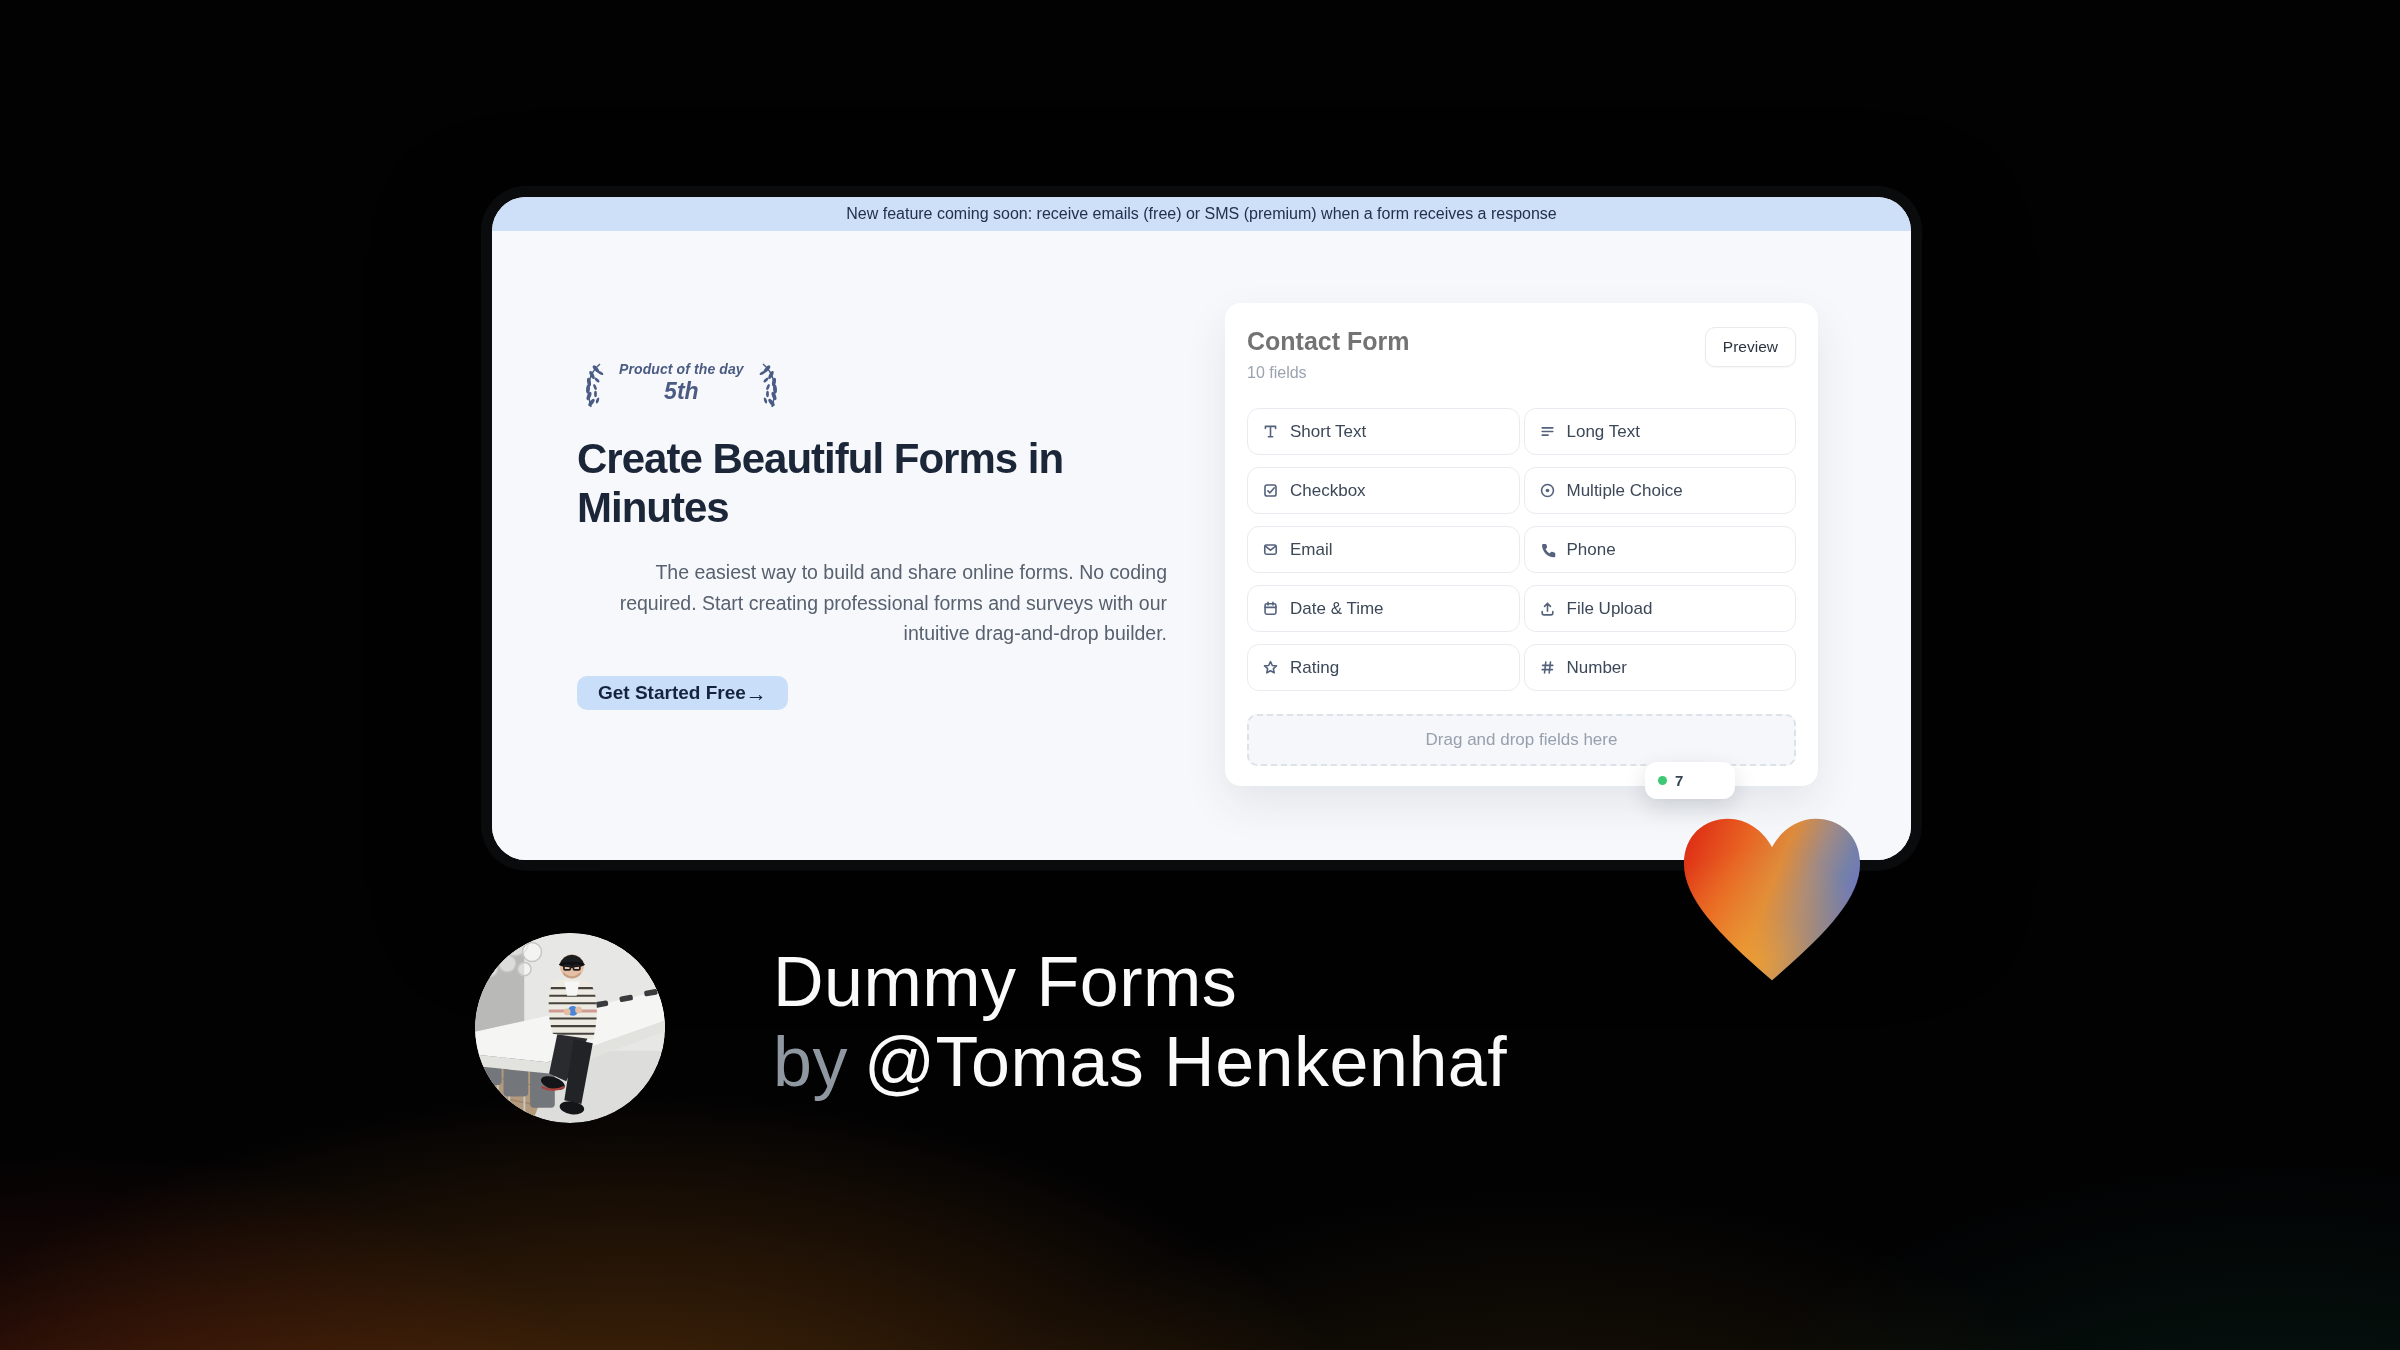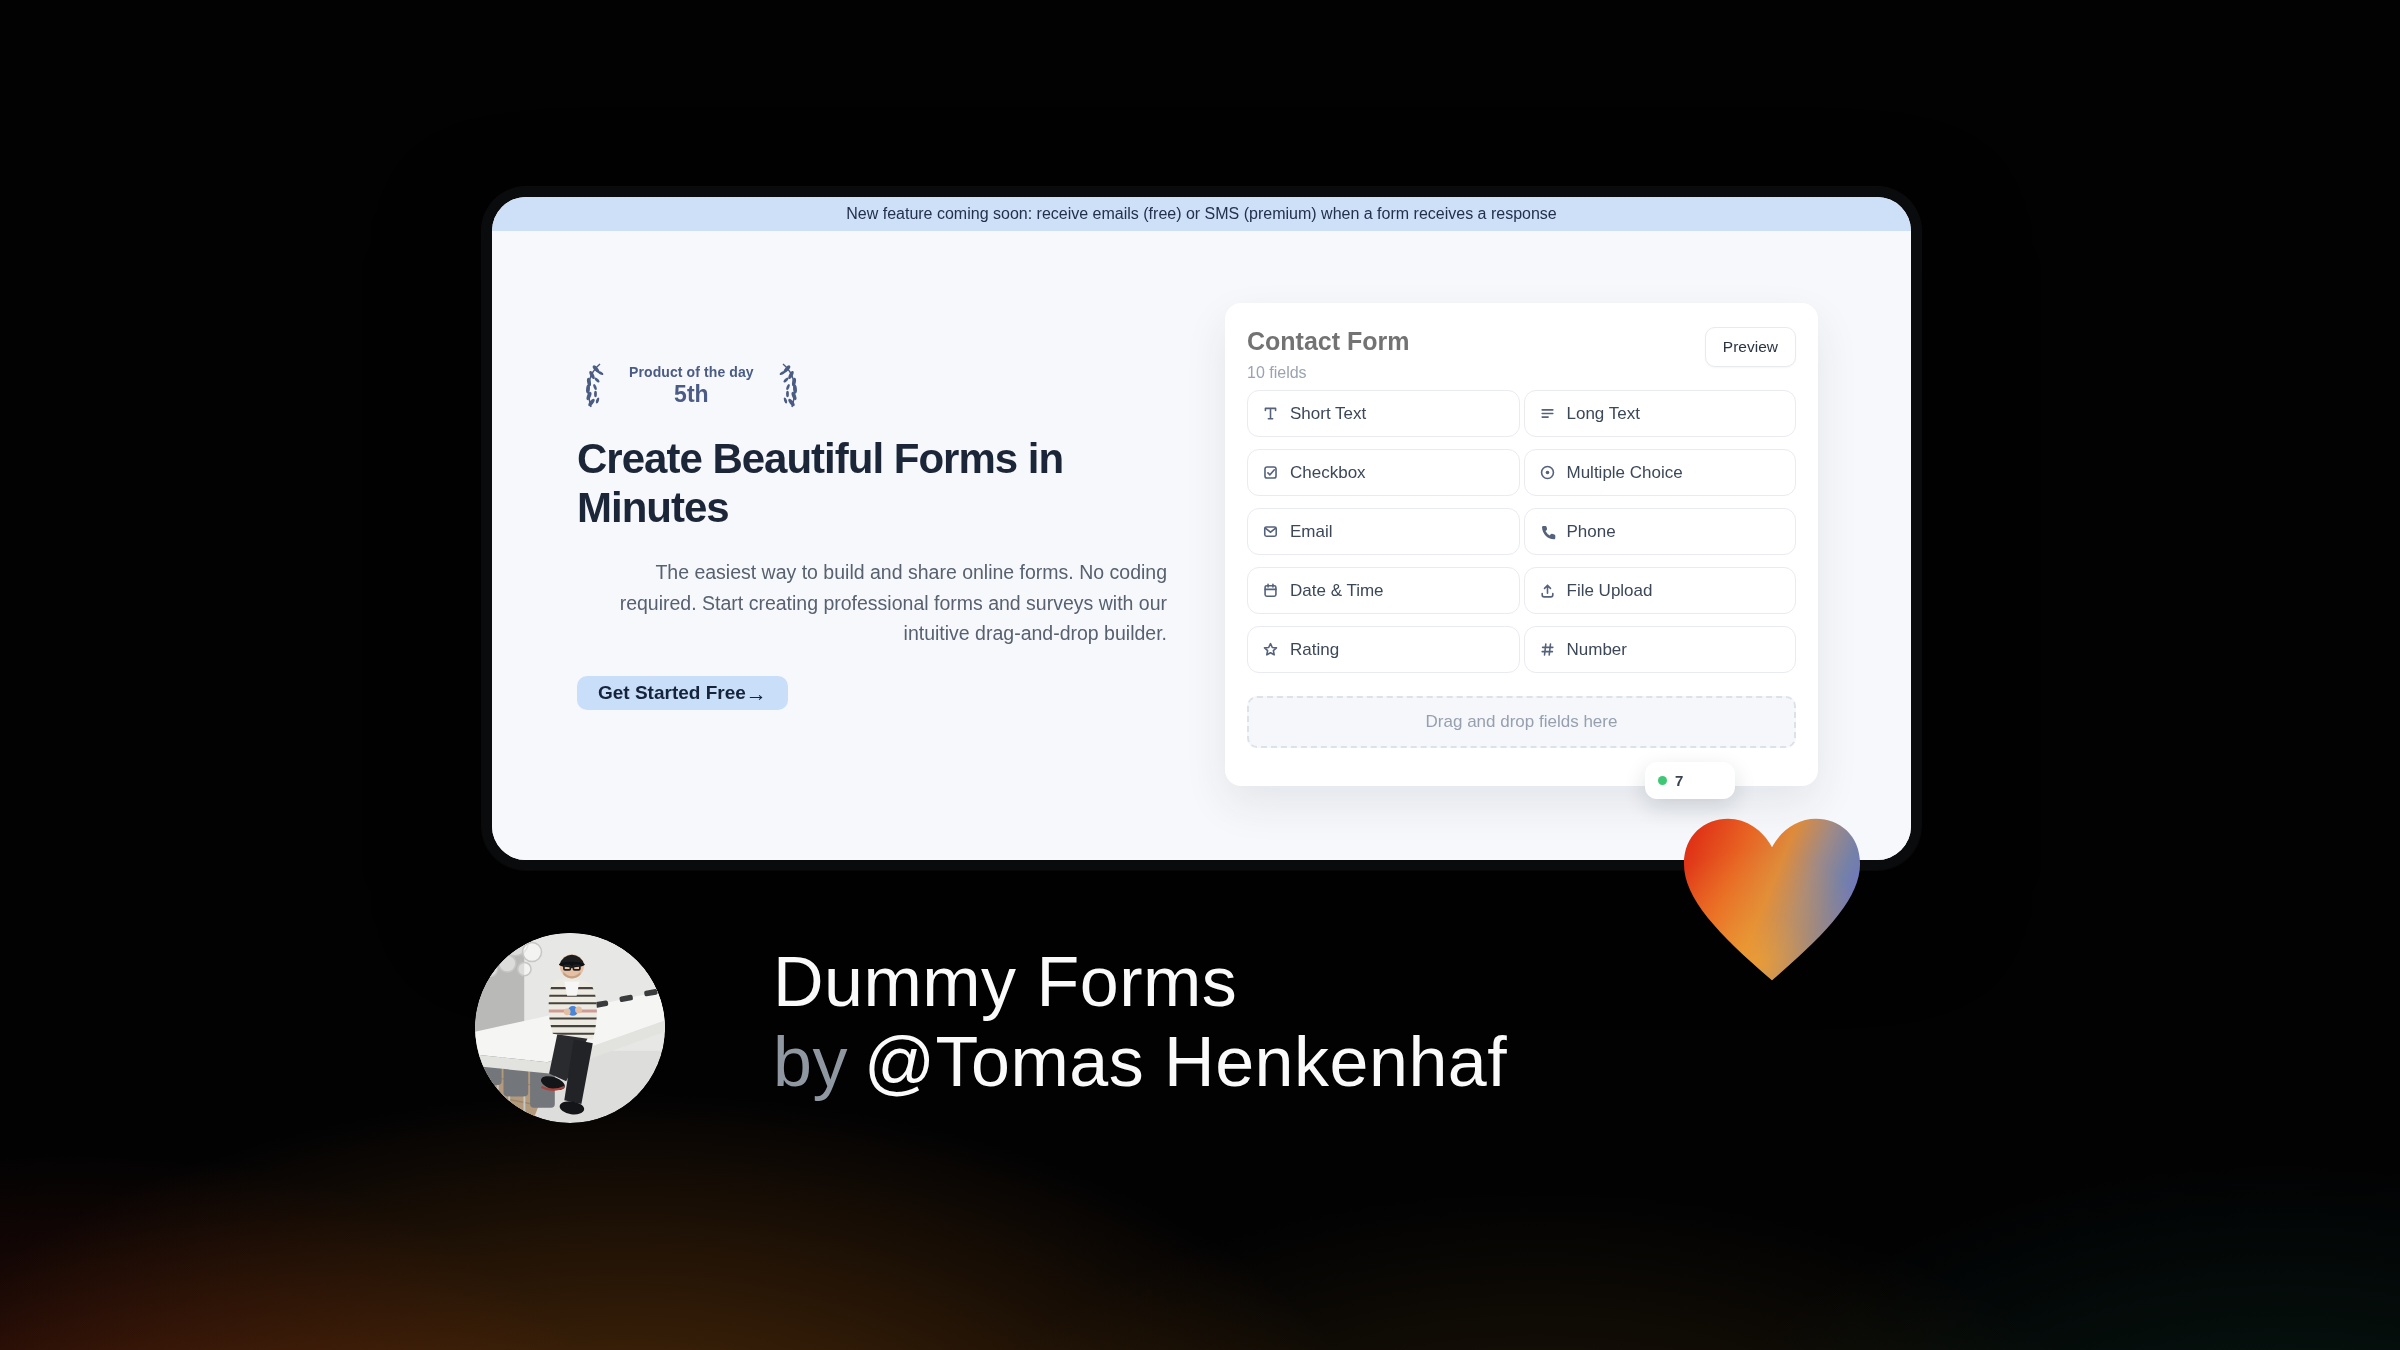--- a/index.html
+++ b/index.html
@@ -23,37 +23,37 @@
   .screen { width:100%; height:100%; border-radius:34px; overflow:hidden; background:#ffffff; display:flex; flex-direction:column; }
   .banner { height:34px; flex:none; background:#cedff8; display:flex; align-items:center; justify-content:center; font-size:16px; color:#23304e; }
   .header { height:64px; flex:none; background:#fff; display:flex; align-items:center; justify-content:space-between; padding:0 26px; border-bottom:1px solid #eef0f4; }
   .brand { display:flex; align-items:center; gap:12px; }
   .logo { width:36px; height:36px; border-radius:11px; background:#c9dcf9; display:flex; align-items:center; justify-content:center; }
   .brand-name { font-size:25px; font-weight:700; color:#141d2e; letter-spacing:-.3px; }
   .signin { padding:10px 17px; border:1px solid #e8eaee; border-radius:10px; font-size:15px; color:#27313f; background:#fff; cursor:pointer; }
   .main { flex:1; position:relative; background:#f7f8fb; }
   
   .hero { position:absolute; left:85px; top:130px; width:610px; }
-  .award { display:inline-flex; align-items:center; gap:25px; color:#4a5b84; }
+  .award { display:inline-flex; align-items:flex-start; gap:15px; color:#4a5b84;font-style:italic; }
   .award-text { text-align:center; }
   .award-line1 { font-size:14px; font-weight:700; letter-spacing:.1px; }
   .award-line2 { font-size:23px; font-weight:800; margin-top:1px; }
   .laurel { width:27px; height:50px; }
   .laurel.right { transform:scaleX(-1); }
   .hero-title { margin-top:20px; width:560px; font-size:42px; line-height:1.16; font-weight:700; color:#1b2638; letter-spacing:-1px; }
   .hero-desc { margin-top:25px; width:590px; font-size:19.5px; line-height:1.55; color:#57616f;text-align:right; }
   .cta { margin-top:28px; display:inline-flex; align-items:center; background:#c9def9; border:none; border-radius:10px; padding:6px 21px; font-size:19px; font-weight:600; color:#15233d; font-family:inherit; cursor:pointer; }
   .cta-arrow { font-size:21px; line-height:1; }
   
   .card { position:absolute; left:733px; top:72px; width:593px; height:483px; background:#fff; border-radius:16px; box-shadow:0 18px 44px rgba(25,39,70,.09); padding:24px 22px; }
   .card-head { display:flex; justify-content:space-between; align-items:flex-start; }
   .card-title { font-size:25px; font-weight:700; color:#737373; }
   .card-sub { margin-top:8px; font-size:16px; color:#9aa3b0; }
   .preview-btn { padding:10px 17px; border:1px solid #e8eaee; border-radius:10px; font-size:15.5px; color:#2b3542; background:#fff; font-family:inherit; cursor:pointer; box-shadow:0 1px 2px rgba(20,30,50,.04); }
-  .grid { margin-top:8px; display:grid; grid-template-columns:1fr 1fr; gap:12px 4px; }
+  .grid { margin-top:26px; display:grid; grid-template-columns:1fr 1fr; gap:12px 4px; }
   .tile { height:47px; border:1px solid #e9ebf0; border-radius:12px; display:flex; align-items:center; gap:11px; padding:0 14px; background:#fff; font-size:17px; font-weight:500; color:#3c4858; cursor:grab; }
   .tile svg { width:17px; height:17px; flex:none; stroke:#54627c; stroke-width:1.5; fill:none; stroke-linecap:round; }
   .dropzone { margin-top:23px; height:52px; background:#f5f7fa; border:2px dashed #dde2e9; border-radius:10px; display:flex; align-items:center; justify-content:center; font-size:17px; color:#97a0ae; }
   .response-badge { position:absolute; left:420px; top:459px; display:flex; align-items:center; gap:8px; background:#fff; border-radius:12px; padding:10px 52px 10px 13px; box-shadow:0 8px 22px rgba(15,25,40,.14); font-size:15px; font-weight:600; color:#39434f; z-index:2; }
   .dot { width:9px; height:9px; border-radius:50%; background:#3fc873; }
   
   .heart { position:absolute; left:1674px; top:810px; width:196px; height:180px; z-index:30; }
   .avatar { position:absolute; left:475px; top:933px; width:190px; height:190px; border-radius:50%; overflow:hidden; }
   .avatar svg { width:100%; height:100%; display:block; }
   .caption { position:absolute; left:773px; top:942px; font-size:70px; line-height:80px; font-weight:500; color:#fafafa; letter-spacing:.5px; }

